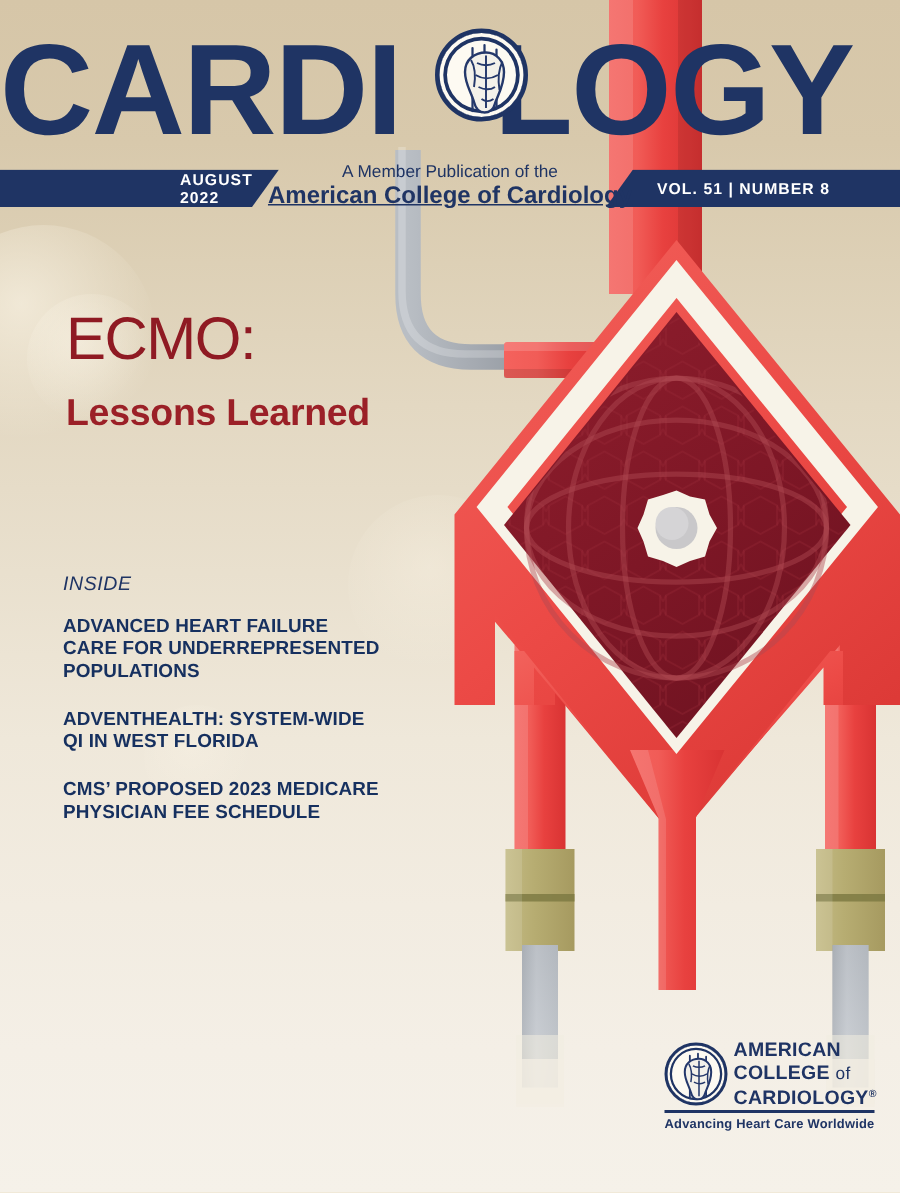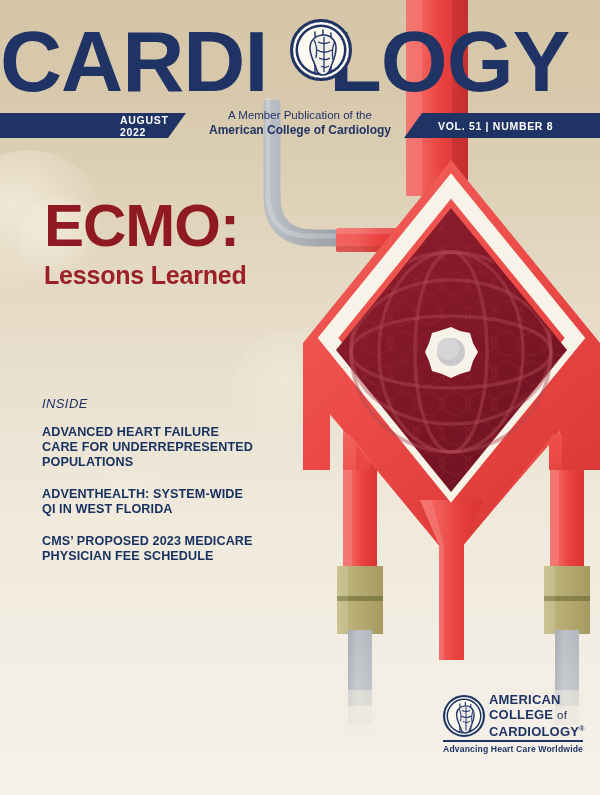--- a/index.html
+++ b/index.html
@@ -82,39 +82,39 @@
   .band-right {
     left:404px; width:196px; padding-left:34px;
     clip-path:polygon(18px 0, 196px 0, 196px 100%, 0 100%);
   }
 
   .mast-sub {
     position:absolute; left:0; top:108px; width:600px;
     text-align:center; color:#1f3464;
     font-size:11.5px; line-height:15px;
   }
-  .mast-sub .l2 { font-weight:bold; font-size:12px; }
+  .mast-sub .l2 { font-weight:bold; font-size:16px;text-decoration:underline; }
 
   
   #illus { position:absolute; left:0; top:0; width:600px; height:795px; }
 
   
   #headline { position:absolute; left:44px; top:196px; width:290px; }
   .hl-main {
-    font-size:60px; font-weight:bold; color:#8f1a23;
+    font-size:40px; font-weight:normal; color:#8f1a23;
     letter-spacing:-1px; line-height:60px;
   }
   .hl-sub {
     margin-top:3px;
     font-size:25px; font-weight:600; color:#9b2027;
     line-height:32px; letter-spacing:-.2px;
   }
 
   
-  #inside { position:absolute; left:42px; top:396px; width:275px; }
+  #inside { position:absolute; left:42px; top:381px; width:275px; }
   .inside-label {
     font-style:italic; font-size:13px; color:#1f3464;
     letter-spacing:.4px; margin-bottom:14px;
   }
   .inside-item {
     font-size:12.6px; font-weight:bold; color:#16305f;
     line-height:15px; letter-spacing:.1px;
     margin-bottom:17px;
   }
   .inside-item:last-child { margin-bottom:10px; }

